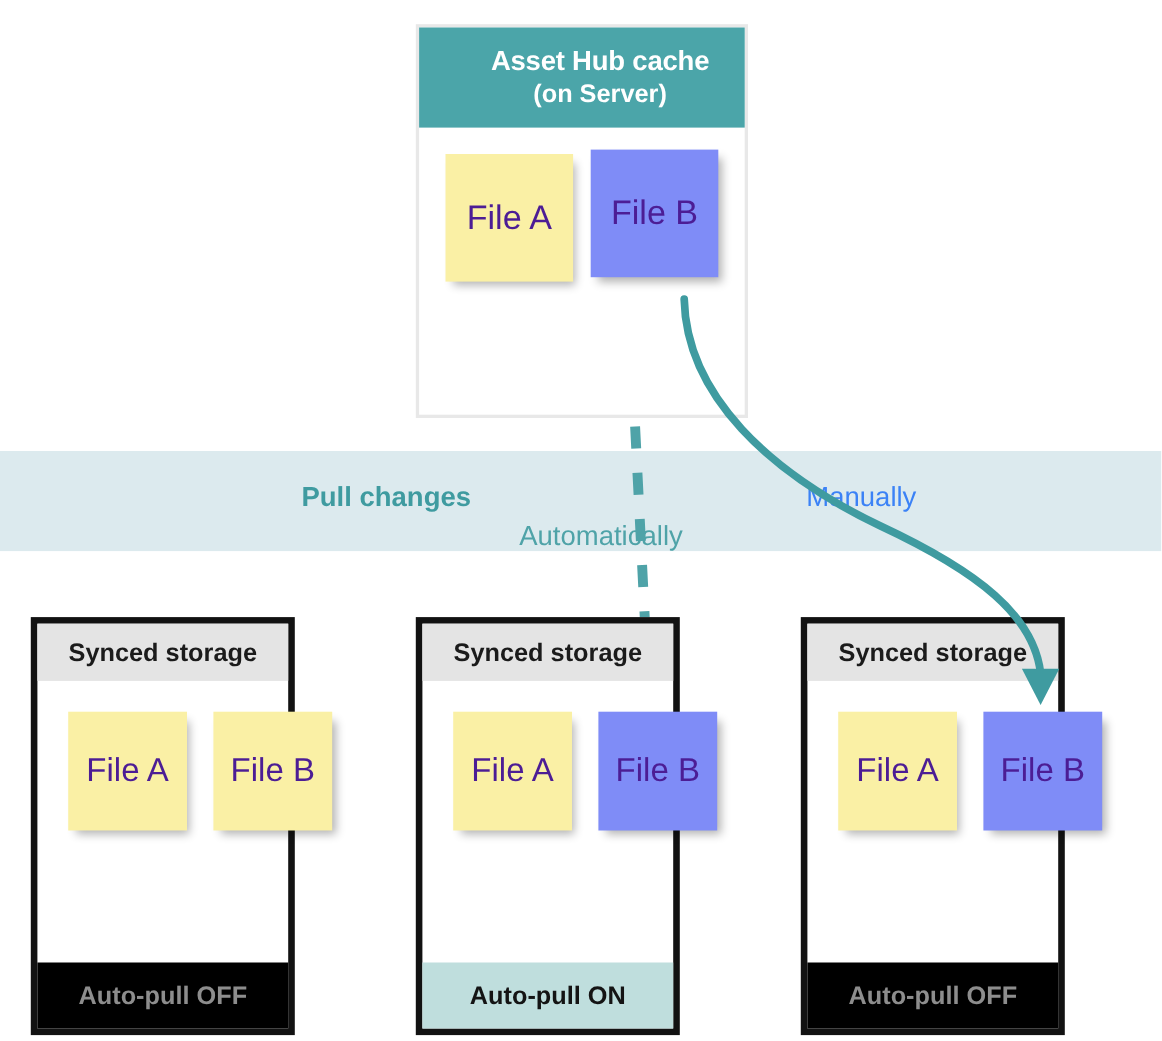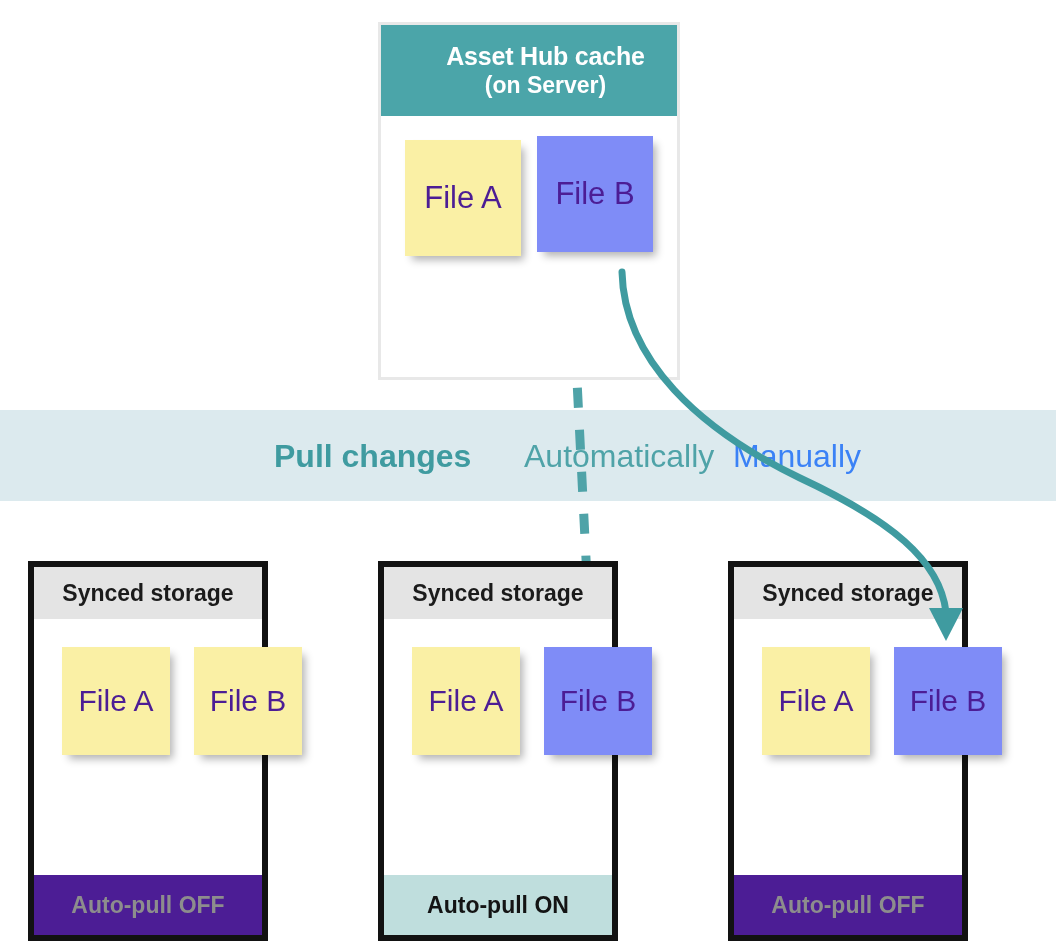--- a/index.html
+++ b/index.html
@@ -77,32 +77,33 @@
     left: 0;
     top: 410px;
     width: 1056px;
     height: 91px;
     background: #dceaee;
     z-index: 1;
   }
   .band-label {
     position: absolute;
     top: 438px;
-    font-size: 32px;
+    font-size: 25px;
     white-space: nowrap;
     z-index: 5;
   }
   .band-label.strong {
     left: 274px;
     font-weight: bold;
     color: #3f9ba0;
   }
   .band-label.auto {
-    left: 524px;
+    left: 472px;
     color: #4fa3a8;
+    margin-top: 35px;
   }
   .band-label.manual {
     left: 733px;
     color: #3b82f6;
   }
 
   
   .storage {
     position: absolute;
     top: 561px;
@@ -135,21 +136,21 @@
   }
   .storage-footer {
     height: 60px;
     display: flex;
     align-items: center;
     justify-content: center;
     font-size: 23px;
     font-weight: bold;
   }
   .storage-footer.off {
-    background: #4c1d95;
+    background: #000000;
     color: #8d8d8d;
   }
   .storage-footer.on {
     background: #bfdedd;
     color: #141414;
     text-align: center;
   }
 
   
   .arrows {

